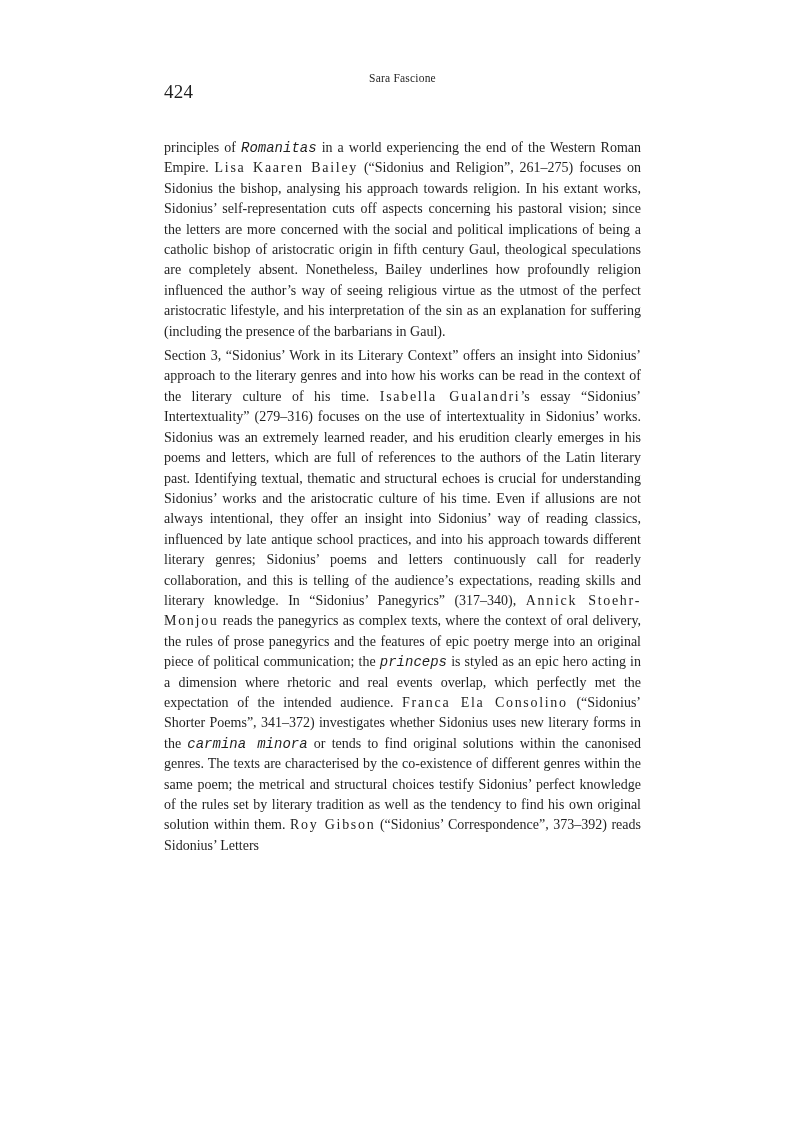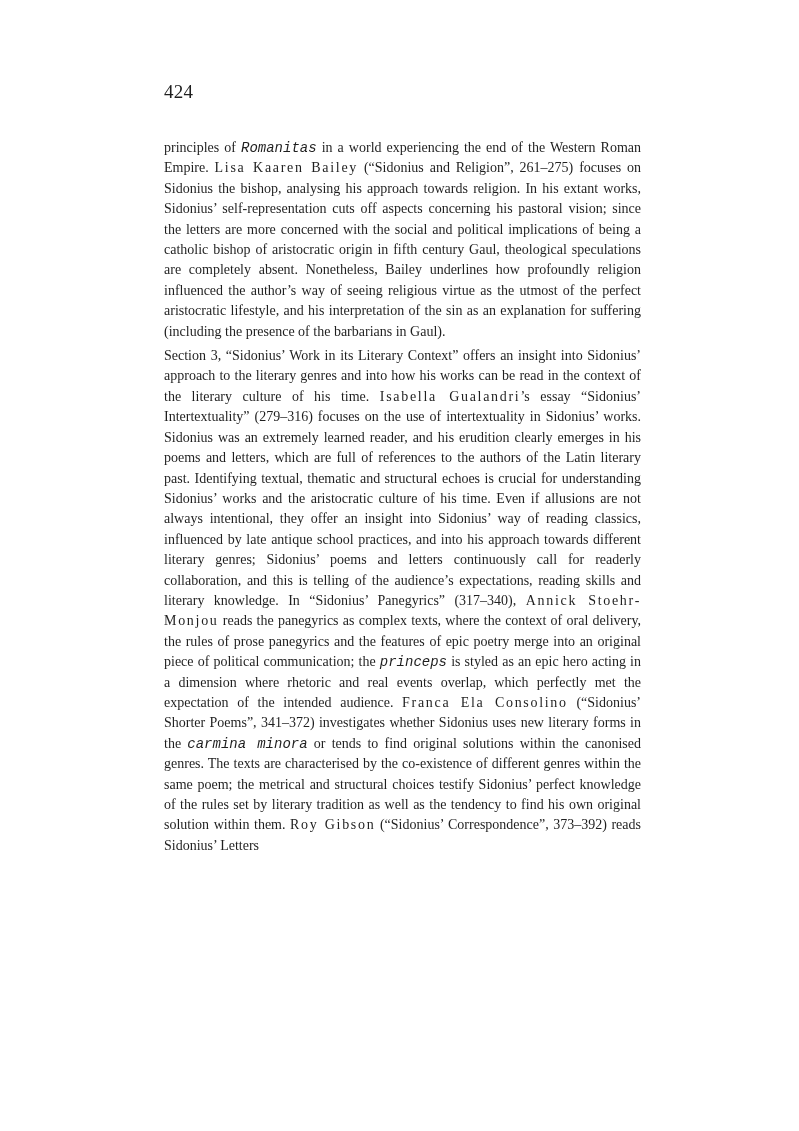--- a/index.html
+++ b/index.html
@@ -58,18 +58,19 @@
   .seg-normal { font-style: normal; }
   .seg-italic { font-style: italic; font-family: Liberation Mono, monospace; }
   .seg-spaced { letter-spacing: 1.7px; margin-top: 19px; }
 </style>
 </head>
 <body>
 
 <div class="page" style="background: rgb(255, 255, 255); color: rgb(31, 31, 31);">
   <div class="running-header">
     <span class="page-number">424</span>
+    <span class="running-title">Sara Fascione</span>
   </div>
   <div class="body-text">
       <p class="para"><span class="seg-normal">principles of </span><span class="seg-italic">Romanitas</span><span class="seg-normal"> in a world experiencing the end of the Western Roman Empire. </span><span class="seg-spaced">Lisa Kaaren Bailey</span><span class="seg-normal"> (“Sidonius and Religion”, 261–275) focuses on Sidonius the bishop, analysing his approach towards religion. In his extant works, Sidonius’ self-representation cuts off aspects concerning his pastoral vision; since the letters are more concerned with the social and political implications of being a catholic bishop of aristocratic origin in fifth century Gaul, theological speculations are completely absent. Nonetheless, Bailey underlines how profoundly religion influenced the author’s way of seeing religious virtue as the utmost of the perfect aristocratic lifestyle, and his interpretation of the sin as an explanation for suffering (including the presence of the barbarians in Gaul).</span></p>
       <p class="para"><span class="seg-normal">Section 3, “Sidonius’ Work in its Literary Context” offers an insight into Sidonius’ approach to the literary genres and into how his works can be read in the context of the literary culture of his time. </span><span class="seg-spaced">Isabella Gualandri</span><span class="seg-normal">’s essay “Sidonius’ Intertextuality” (279–316) focuses on the use of intertextuality in Sidonius’ works. Sidonius was an extremely learned reader, and his erudition clearly emerges in his poems and letters, which are full of references to the authors of the Latin literary past. Identifying textual, thematic and structural echoes is crucial for understanding Sidonius’ works and the aristocratic culture of his time. Even if allusions are not always intentional, they offer an insight into Sidonius’ way of reading classics, influenced by late antique school practices, and into his approach towards different literary genres; Sidonius’ poems and letters continuously call for readerly collaboration, and this is telling of the audience’s expectations, reading skills and literary knowledge. In “Sidonius’ Panegyrics” (317–340), </span><span class="seg-spaced">Annick Stoehr-Monjou</span><span class="seg-normal"> reads the panegyrics as complex texts, where the context of oral delivery, the rules of prose panegyrics and the features of epic poetry merge into an original piece of political communication; the </span><span class="seg-italic">princeps</span><span class="seg-normal"> is styled as an epic hero acting in a dimension where rhetoric and real events overlap, which perfectly met the expectation of the intended audience. </span><span class="seg-spaced">Franca Ela Consolino</span><span class="seg-normal"> (“Sidonius’ Shorter Poems”, 341–372) investigates whether Sidonius uses new literary forms in the </span><span class="seg-italic">carmina minora</span><span class="seg-normal"> or tends to find original solutions within the canonised genres. The texts are characterised by the co-existence of different genres within the same poem; the metrical and structural choices testify Sidonius’ perfect knowledge of the rules set by literary tradition as well as the tendency to find his own original solution within them. </span><span class="seg-spaced">Roy Gibson</span><span class="seg-normal"> (“Sidonius’ Correspondence”, 373–392) reads Sidonius’ Letters</span></p>
     </div>
 </div>
 
 </body></html>

